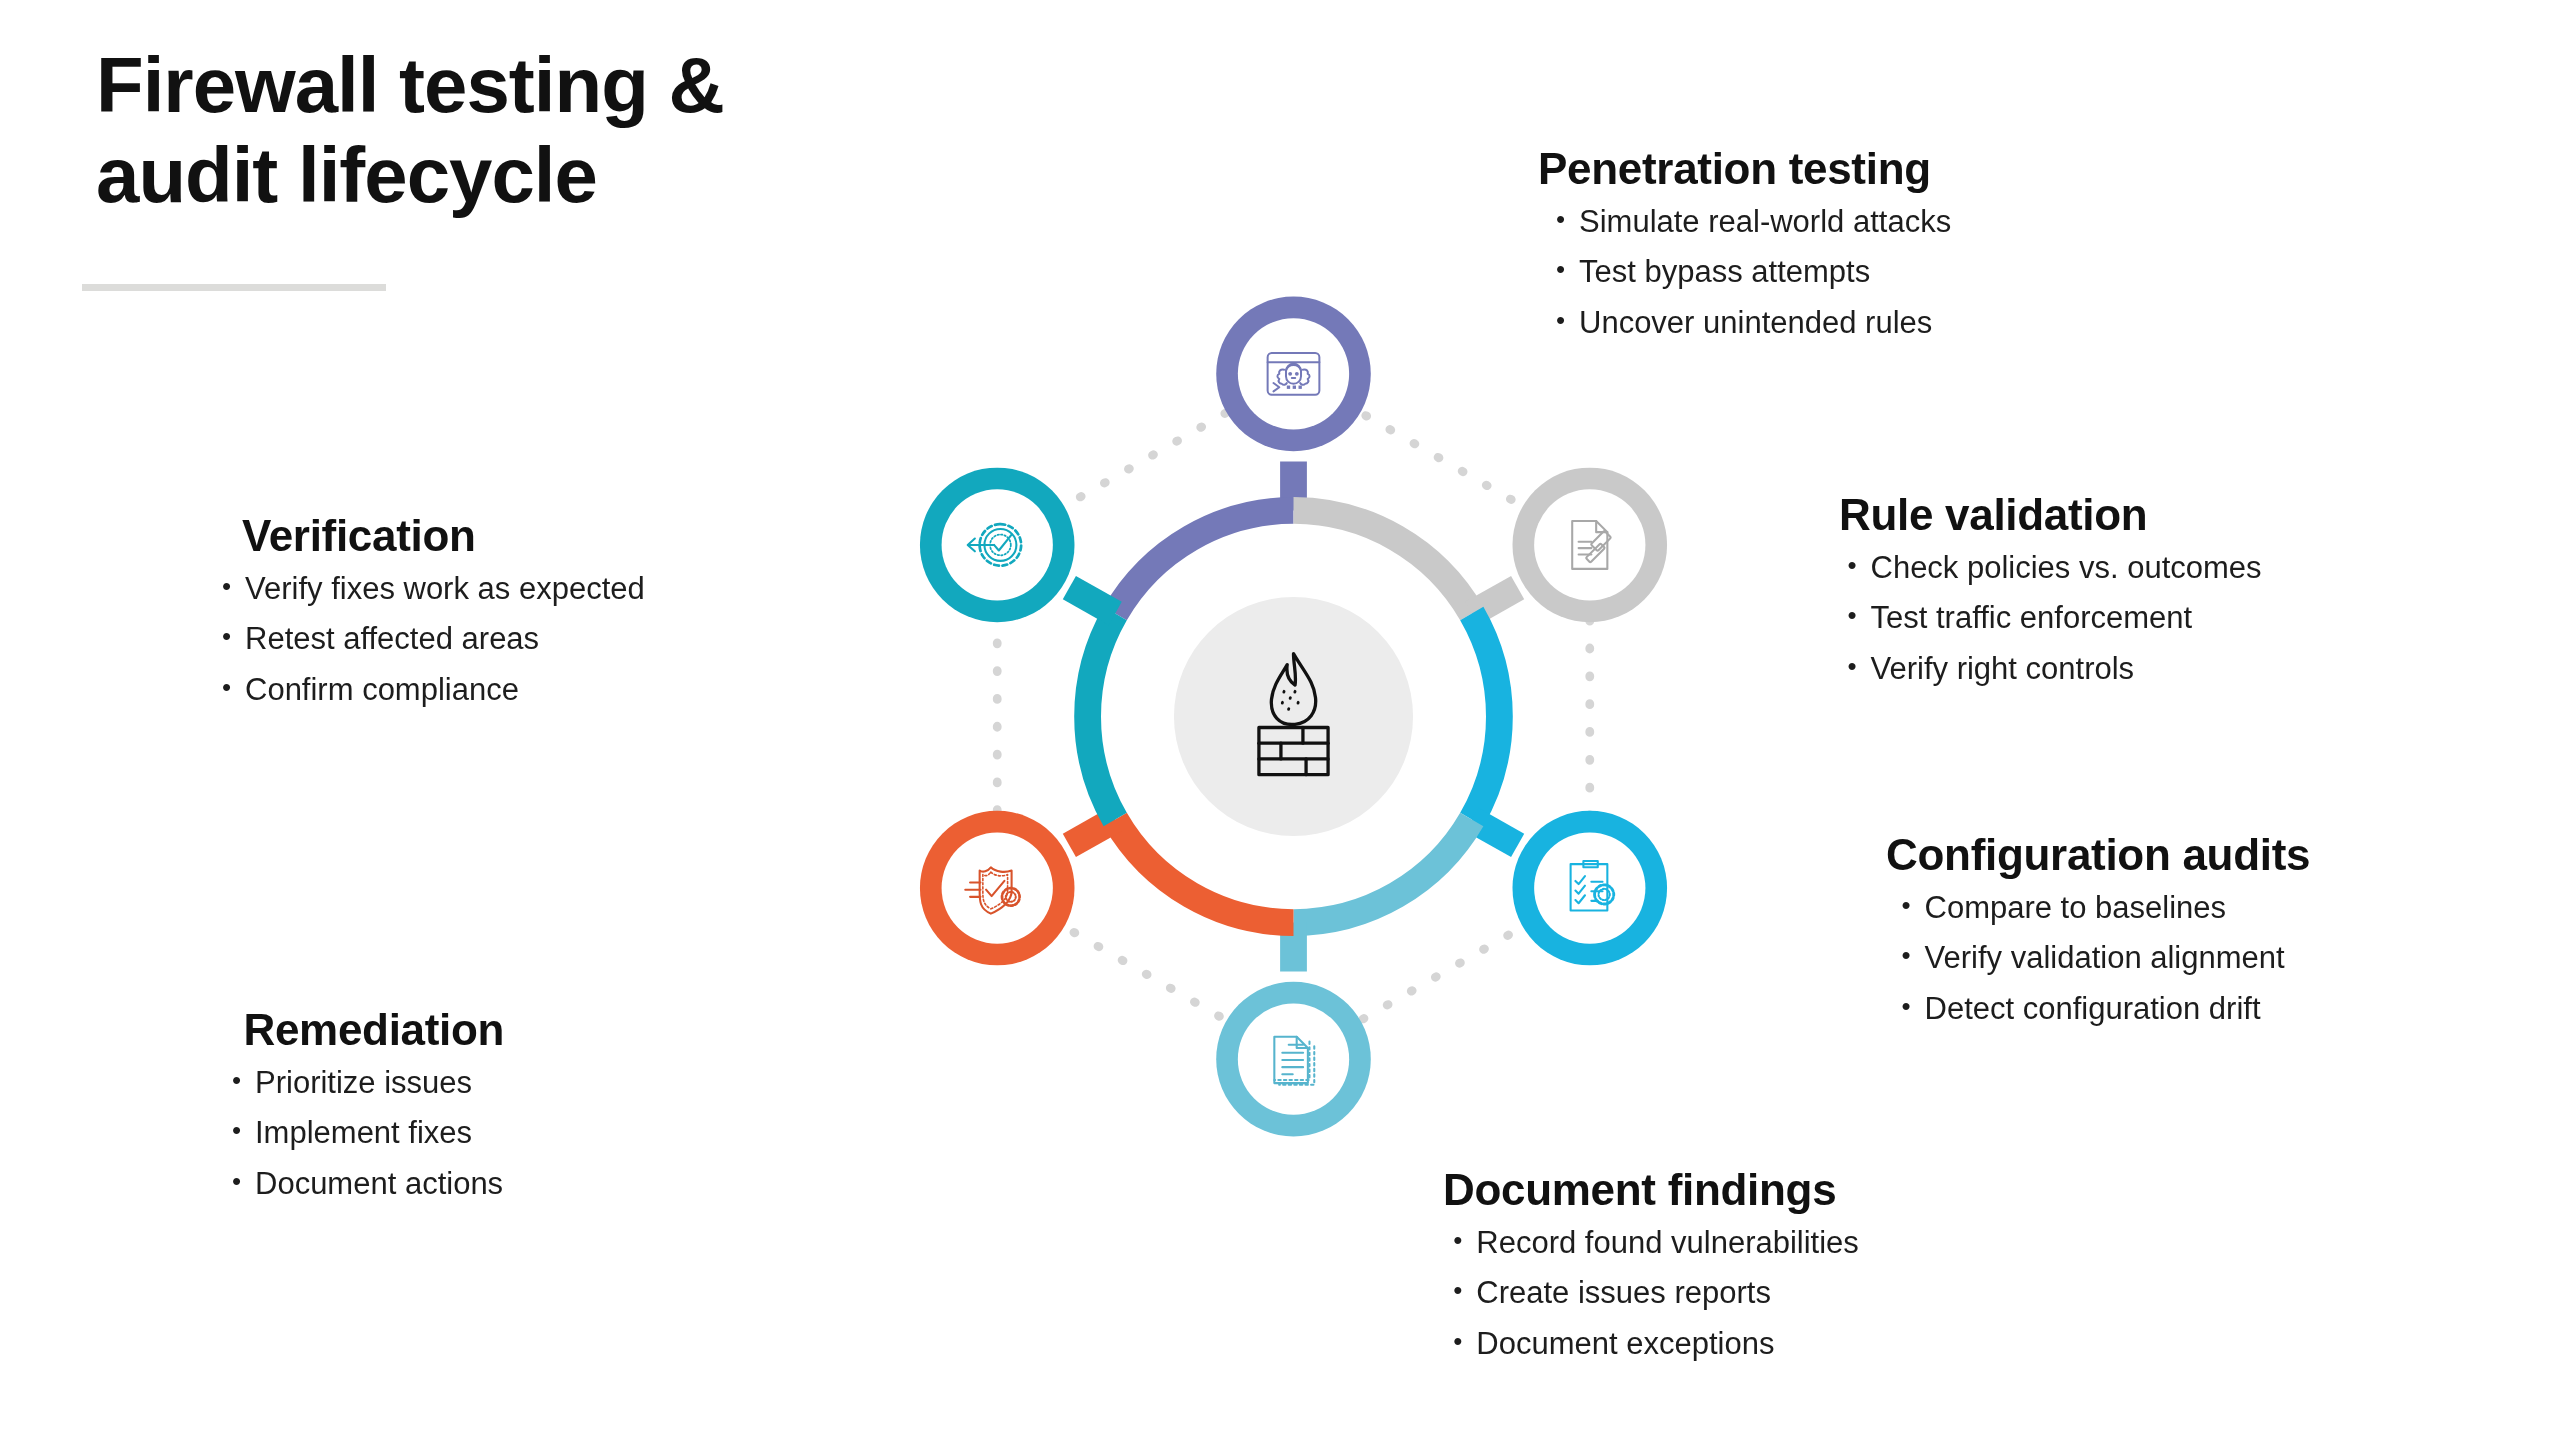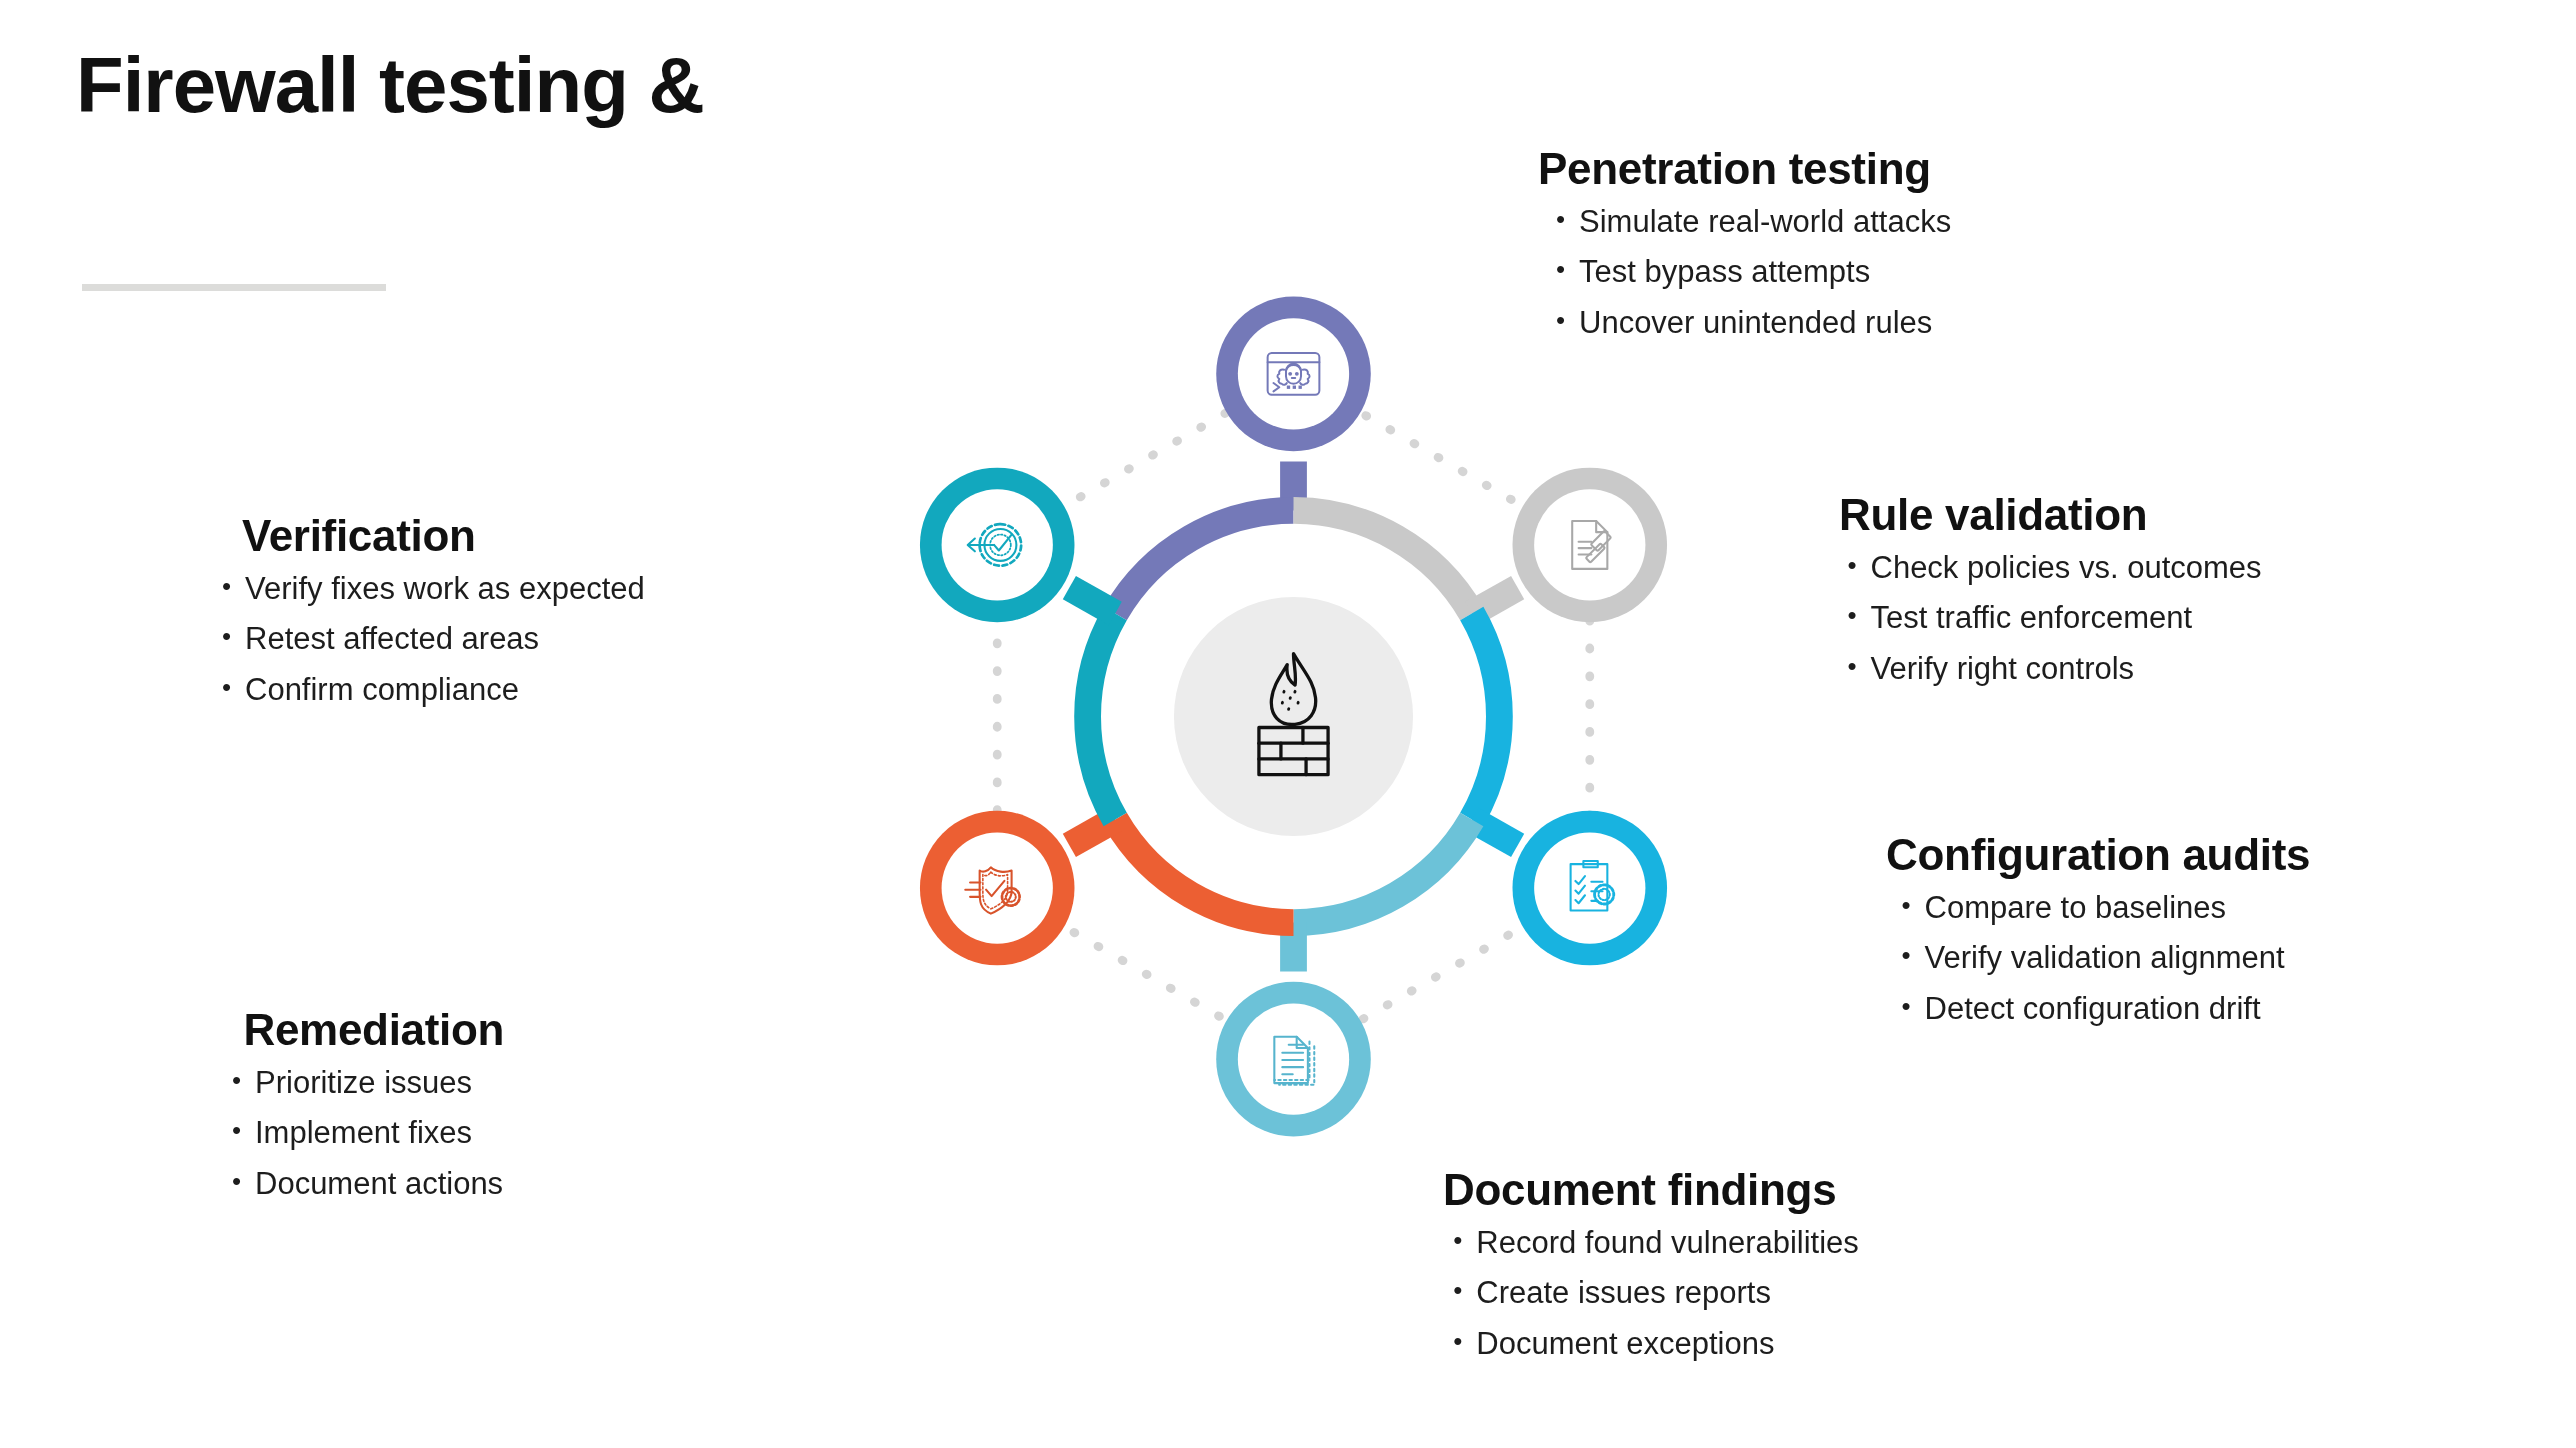--- a/index.html
+++ b/index.html
@@ -10,21 +10,21 @@
     color:#1b1b1b;
     overflow:hidden;
     position:relative;
   }
   .slide{position:absolute;inset:0;}
 
   
   .title-block{position:absolute;left:76px;top:40px;width:773px;}
   .title-line{
     font-size:78px;font-weight:bold;letter-spacing:-1px;
-    line-height:1.16;color:#111111;white-space:nowrap;
+    line-height:1.16;color:#111111;white-space:nowrap;margin-left:20px;
   }
   .title-rule{
     position:absolute;left:82px;top:284px;width:304px;height:6.7px;
     background:#dcdcda;
   }
 
   
   .sec{position:absolute;}
   .sec h3{
     margin:0 0 13.4px 0;
@@ -72,20 +72,21 @@
   #diagram{position:absolute;left:804px;top:227px;width:979px;height:979px;}
   svg{display:block;width:100%;height:100%;}
 </style>
 </head>
 <body>
 
 <div class="slide">
 
   <div class="title-block">
     <div class="title-line">Firewall testing &amp;</div>
+    <div class="title-line">audit lifecycle</div>
   </div>
   <div class="title-rule"></div>
 
   <div id="diagram">
     <svg viewBox="0 0 1900 1900" xmlns="http://www.w3.org/2000/svg">
       <defs>
         
       </defs>
 
       <g stroke="#d5d5d5" stroke-width="17" stroke-linecap="round" stroke-dasharray="2 52" fill="none">

